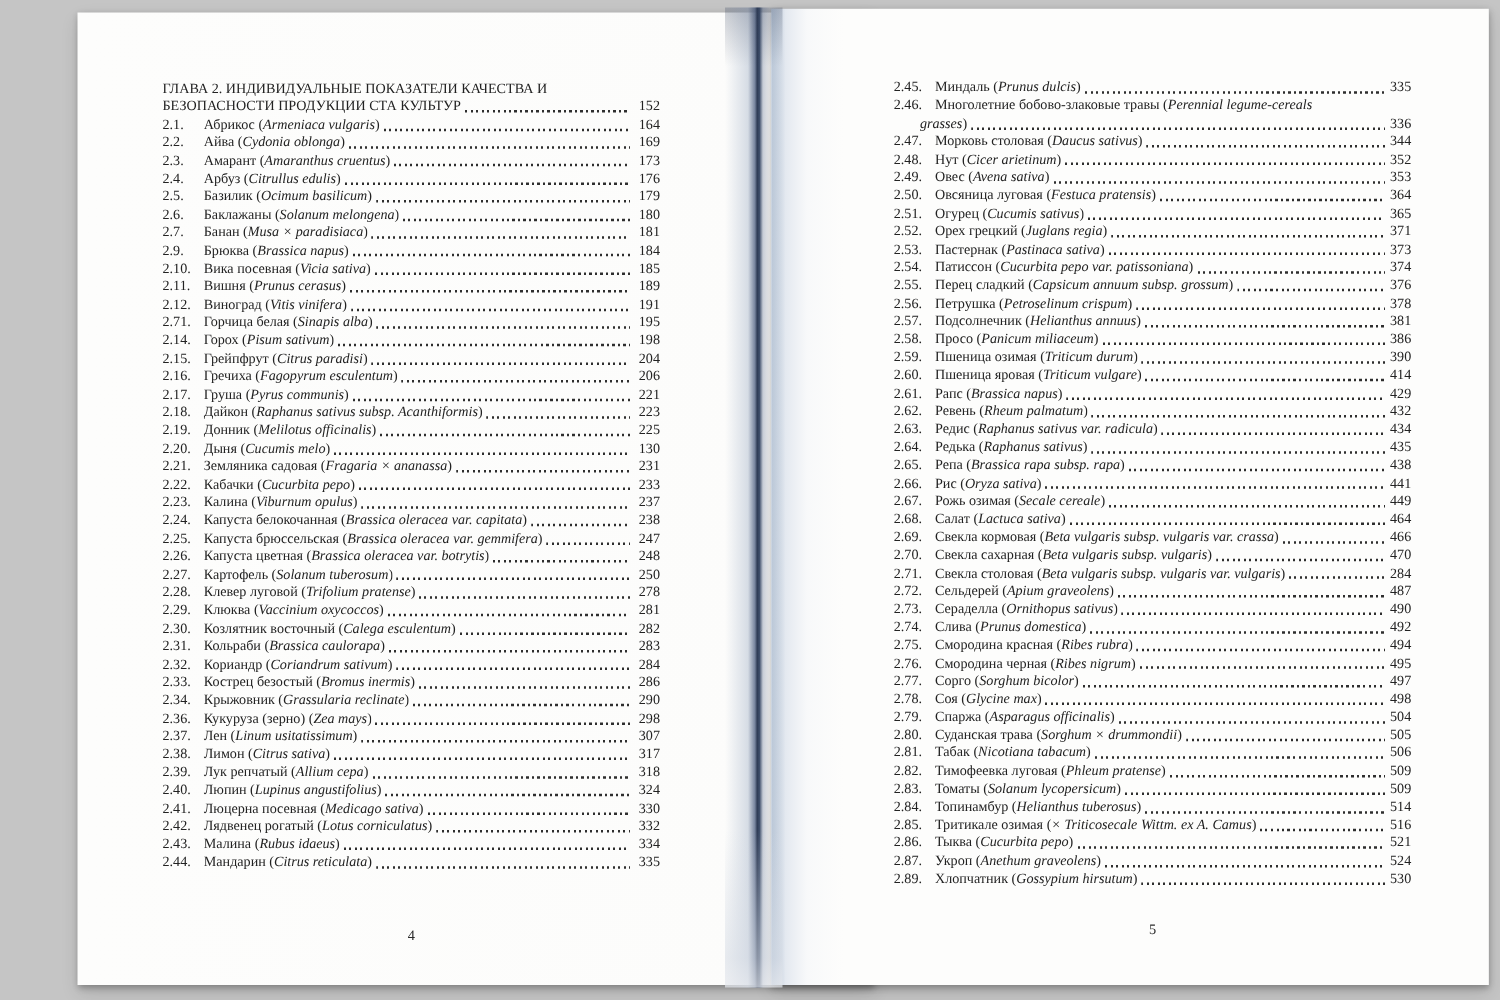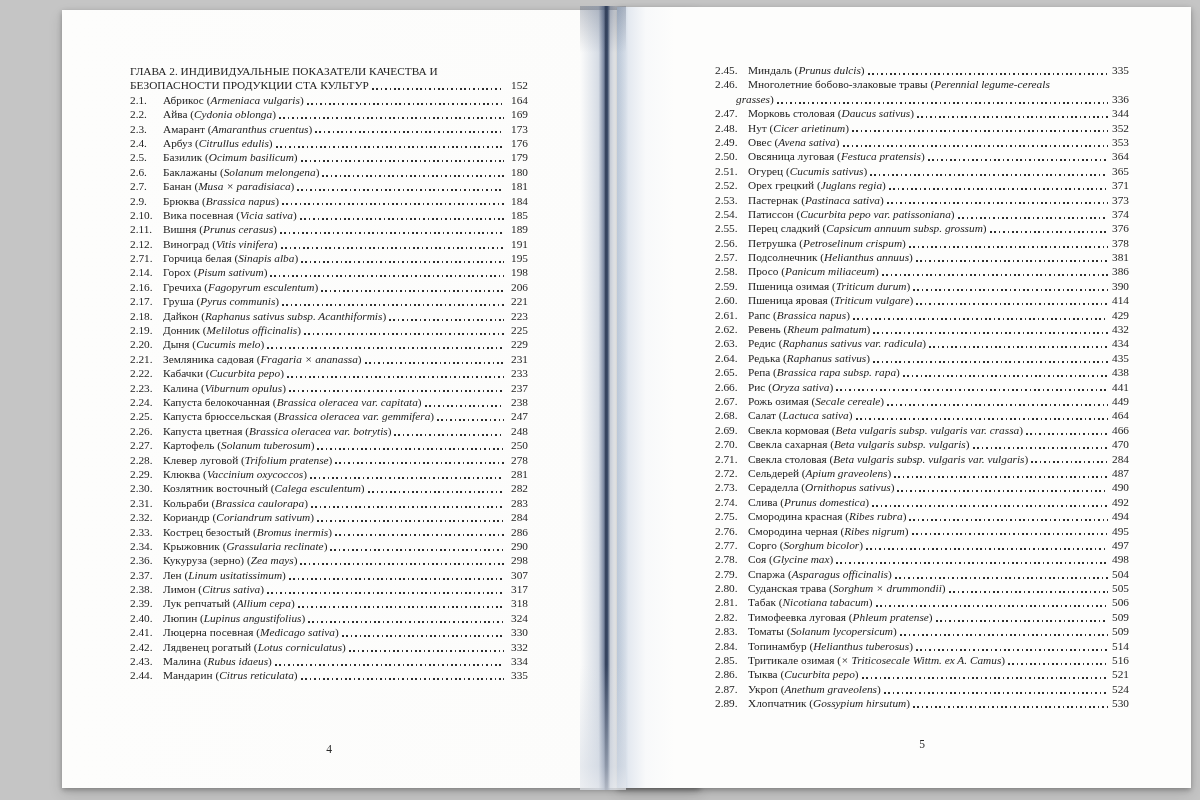--- a/index.html
+++ b/index.html
@@ -72,25 +72,26 @@
       <div class="row"><span class="num">2.4.</span><span class="ttl"><span>Арбуз (</span><i>Citrullus edulis</i><span>)</span></span><span class="leader"></span><span class="pg">176</span></div>
       <div class="row"><span class="num">2.5.</span><span class="ttl"><span>Базилик (</span><i>Ocimum basilicum</i><span>)</span></span><span class="leader"></span><span class="pg">179</span></div>
       <div class="row"><span class="num">2.6.</span><span class="ttl"><span>Баклажаны (</span><i>Solanum melongena</i><span>)</span></span><span class="leader"></span><span class="pg">180</span></div>
       <div class="row"><span class="num">2.7.</span><span class="ttl"><span>Банан (</span><i>Musa × paradisiaca</i><span>)</span></span><span class="leader"></span><span class="pg">181</span></div>
       <div class="row"><span class="num">2.9.</span><span class="ttl"><span>Брюква (</span><i>Brassica napus</i><span>)</span></span><span class="leader"></span><span class="pg">184</span></div>
       <div class="row"><span class="num">2.10.</span><span class="ttl"><span>Вика посевная (</span><i>Vicia sativa</i><span>)</span></span><span class="leader"></span><span class="pg">185</span></div>
       <div class="row"><span class="num">2.11.</span><span class="ttl"><span>Вишня (</span><i>Prunus cerasus</i><span>)</span></span><span class="leader"></span><span class="pg">189</span></div>
       <div class="row"><span class="num">2.12.</span><span class="ttl"><span>Виноград (</span><i>Vitis vinifera</i><span>)</span></span><span class="leader"></span><span class="pg">191</span></div>
       <div class="row"><span class="num">2.71.</span><span class="ttl"><span>Горчица белая (</span><i>Sinapis alba</i><span>)</span></span><span class="leader"></span><span class="pg">195</span></div>
       <div class="row"><span class="num">2.14.</span><span class="ttl"><span>Горох (</span><i>Pisum sativum</i><span>)</span></span><span class="leader"></span><span class="pg">198</span></div>
+      <div class="row"><span class="num">2.15.</span><span class="ttl"><span>Грейпфрут (</span><i>Citrus paradisi</i><span>)</span></span><span class="leader"></span><span class="pg">204</span></div>
       <div class="row"><span class="num">2.16.</span><span class="ttl"><span>Гречиха (</span><i>Fagopyrum esculentum</i><span>)</span></span><span class="leader"></span><span class="pg">206</span></div>
       <div class="row"><span class="num">2.17.</span><span class="ttl"><span>Груша (</span><i>Pyrus communis</i><span>)</span></span><span class="leader"></span><span class="pg">221</span></div>
       <div class="row"><span class="num">2.18.</span><span class="ttl"><span>Дайкон (</span><i>Raphanus sativus subsp. Acanthiformis</i><span>)</span></span><span class="leader"></span><span class="pg">223</span></div>
       <div class="row"><span class="num">2.19.</span><span class="ttl"><span>Донник (</span><i>Melilotus officinalis</i><span>)</span></span><span class="leader"></span><span class="pg">225</span></div>
-      <div class="row"><span class="num">2.20.</span><span class="ttl"><span>Дыня (</span><i>Cucumis melo</i><span>)</span></span><span class="leader"></span><span class="pg">229</span></div>
+      <div class="row"><span class="num">2.20.</span><span class="ttl"><span>Дыня (</span><i>Cucumis melo</i><span>)</span></span><span class="leader"></span><span class="pg">130</span></div>
       <div class="row"><span class="num">2.21.</span><span class="ttl"><span>Земляника садовая (</span><i>Fragaria × ananassa</i><span>)</span></span><span class="leader"></span><span class="pg">231</span></div>
       <div class="row"><span class="num">2.22.</span><span class="ttl"><span>Кабачки (</span><i>Cucurbita pepo</i><span>)</span></span><span class="leader"></span><span class="pg">233</span></div>
       <div class="row"><span class="num">2.23.</span><span class="ttl"><span>Калина (</span><i>Viburnum opulus</i><span>)</span></span><span class="leader"></span><span class="pg">237</span></div>
       <div class="row"><span class="num">2.24.</span><span class="ttl"><span>Капуста белокочанная (</span><i>Brassica oleracea var. capitata</i><span>)</span></span><span class="leader"></span><span class="pg">238</span></div>
       <div class="row"><span class="num">2.25.</span><span class="ttl"><span>Капуста брюссельская (</span><i>Brassica oleracea var. gemmifera</i><span>)</span></span><span class="leader"></span><span class="pg">247</span></div>
       <div class="row"><span class="num">2.26.</span><span class="ttl"><span>Капуста цветная (</span><i>Brassica oleracea var. botrytis</i><span>)</span></span><span class="leader"></span><span class="pg">248</span></div>
       <div class="row"><span class="num">2.27.</span><span class="ttl"><span>Картофель (</span><i>Solanum tuberosum</i><span>)</span></span><span class="leader"></span><span class="pg">250</span></div>
       <div class="row"><span class="num">2.28.</span><span class="ttl"><span>Клевер луговой (</span><i>Trifolium pratense</i><span>)</span></span><span class="leader"></span><span class="pg">278</span></div>
       <div class="row"><span class="num">2.29.</span><span class="ttl"><span>Клюква (</span><i>Vaccinium oxycoccos</i><span>)</span></span><span class="leader"></span><span class="pg">281</span></div>
       <div class="row"><span class="num">2.30.</span><span class="ttl"><span>Козлятник восточный (</span><i>Calega esculentum</i><span>)</span></span><span class="leader"></span><span class="pg">282</span></div>

